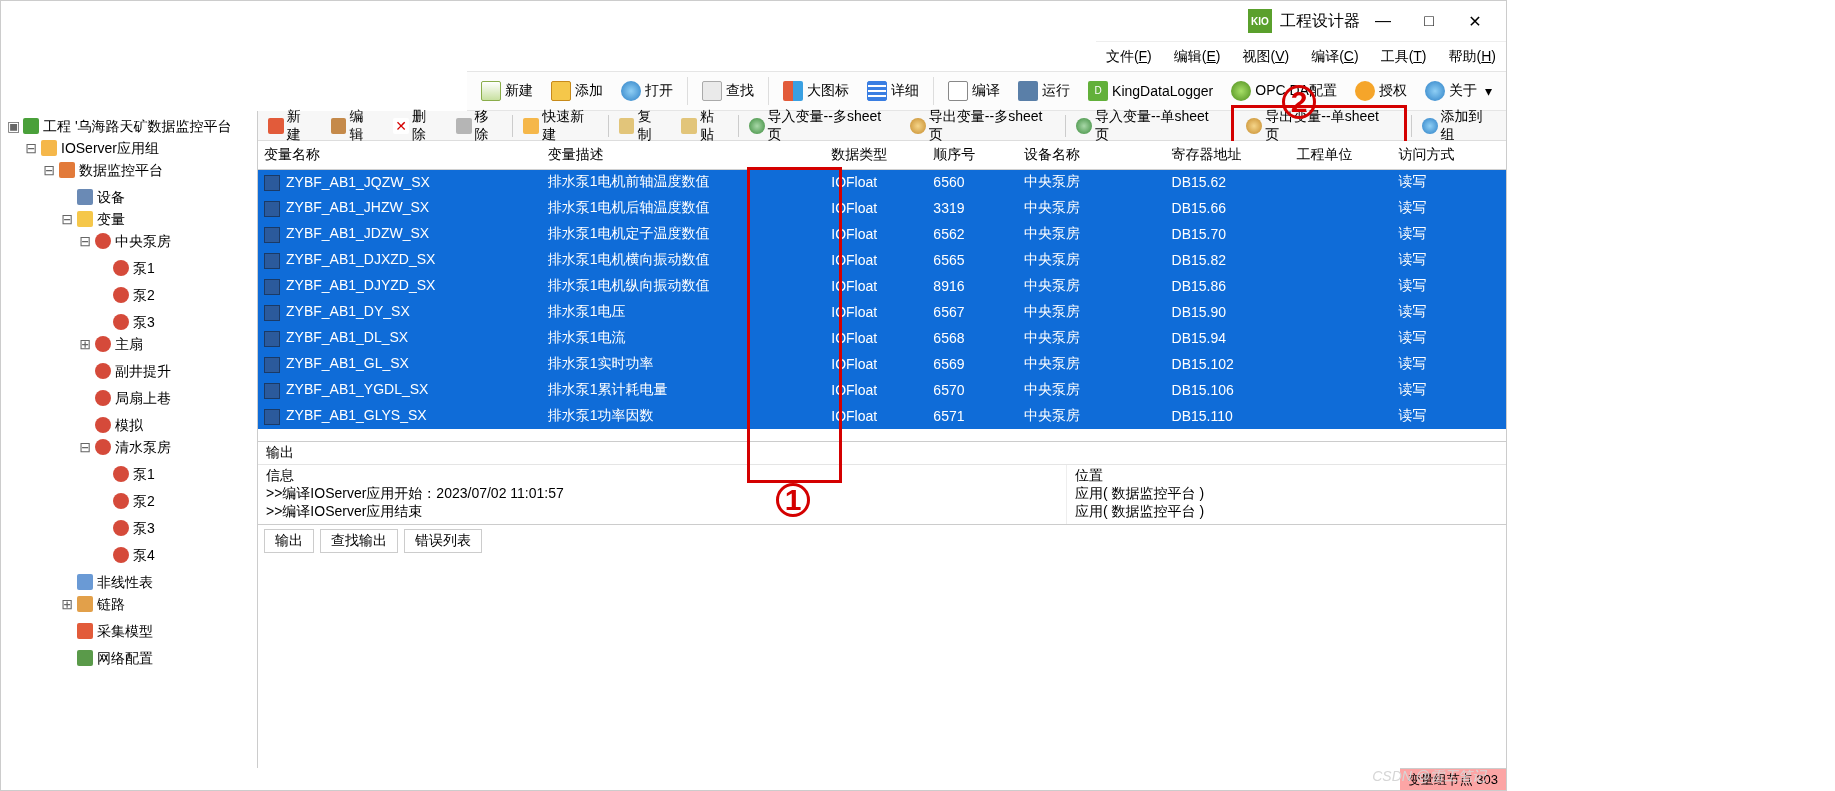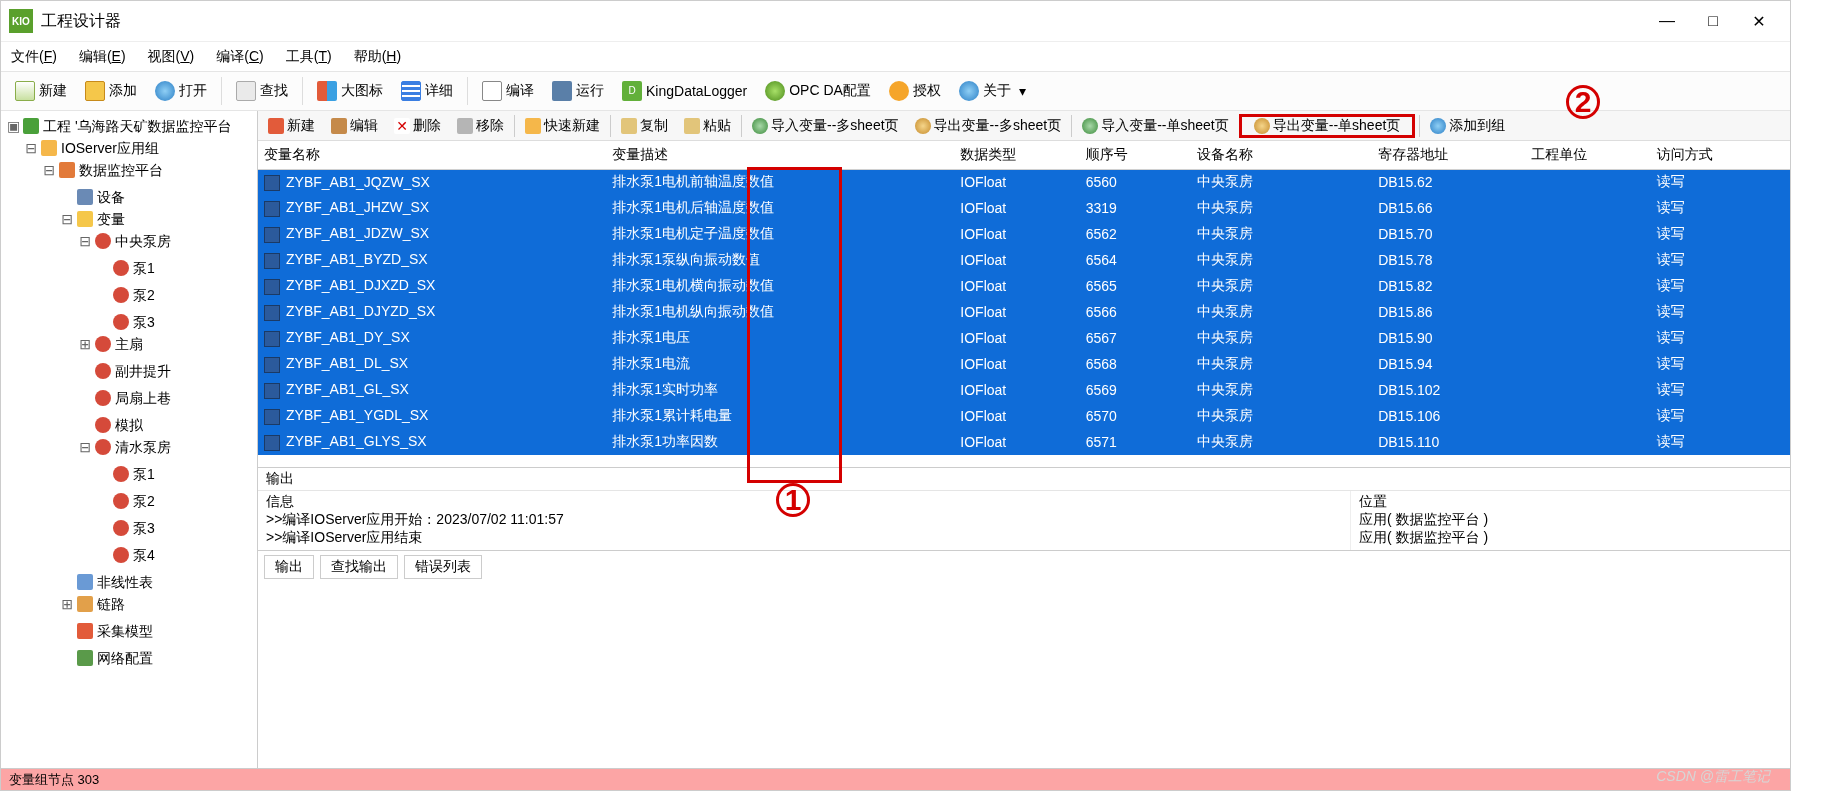--- a/index.html
+++ b/index.html
@@ -1,17 +1,17 @@
 <!DOCTYPE html>
 <html><head>
 <meta charset="utf-8">
 <style>
   * { box-sizing: border-box; font-family: "Microsoft YaHei", "SimSun", sans-serif; font-size: 14px; }
   body { margin: 0; background: #fff; color: #000; user-select: none; }
-  .window { width: 1791px; height: 791px; display: flex; flex-direction: column; border: 1px solid #ccc; position: relative; }
+  .window { width: 1507px; height: 791px; display: flex; flex-direction: column; border: 1px solid #ccc; position: relative; align-items: flex-end; }
 
   
   .titlebar { height: 40px; display: flex; align-items: center; padding: 0 8px; background: #fff; }
   .titlebar .app-icon { width: 24px; height: 24px; background: #5aa02c; display: inline-flex; align-items: center; justify-content: center; color: #fff; font-size: 10px; font-weight: bold; margin-right: 8px; }
   .titlebar .title { font-size: 16px; }
   .titlebar .spacer { flex: 1; }
   .win-btn { width: 46px; height: 30px; display: inline-flex; align-items: center; justify-content: center; font-size: 16px; }
 
   
   .menubar { height: 30px; display: flex; align-items: center; padding: 0 10px; gap: 22px; border-top: 1px solid #eee; }
@@ -390,44 +390,34 @@
                 <td><span class="cell-icon"></span>ZYBF_AB1_JDZW_SX</td>
                 <td>排水泵1电机定子温度数值</td>
                 <td>IOFloat</td>
                 <td>6562</td>
                 <td>中央泵房</td>
                 <td>DB15.70</td>
                 <td></td>
                 <td>读写</td>
               </tr>
               <tr>
-                <td><span class="cell-icon"></span>ZYBF_AB1_BYZD_SX</td>
-                <td>排水泵1泵纵向振动数值</td>
-                <td>IOFloat</td>
-                <td>6564</td>
-                <td>中央泵房</td>
-                <td>DB15.78</td>
-                <td></td>
-                <td>读写</td>
-              </tr>
-              <tr>
                 <td><span class="cell-icon"></span>ZYBF_AB1_DJXZD_SX</td>
                 <td>排水泵1电机横向振动数值</td>
                 <td>IOFloat</td>
                 <td>6565</td>
                 <td>中央泵房</td>
                 <td>DB15.82</td>
                 <td></td>
                 <td>读写</td>
               </tr>
               <tr>
                 <td><span class="cell-icon"></span>ZYBF_AB1_DJYZD_SX</td>
                 <td>排水泵1电机纵向振动数值</td>
                 <td>IOFloat</td>
-                <td>6566</td>
+                <td>8916</td>
                 <td>中央泵房</td>
                 <td>DB15.86</td>
                 <td></td>
                 <td>读写</td>
               </tr>
               <tr>
                 <td><span class="cell-icon"></span>ZYBF_AB1_DY_SX</td>
                 <td>排水泵1电压</td>
                 <td>IOFloat</td>
                 <td>6567</td>

